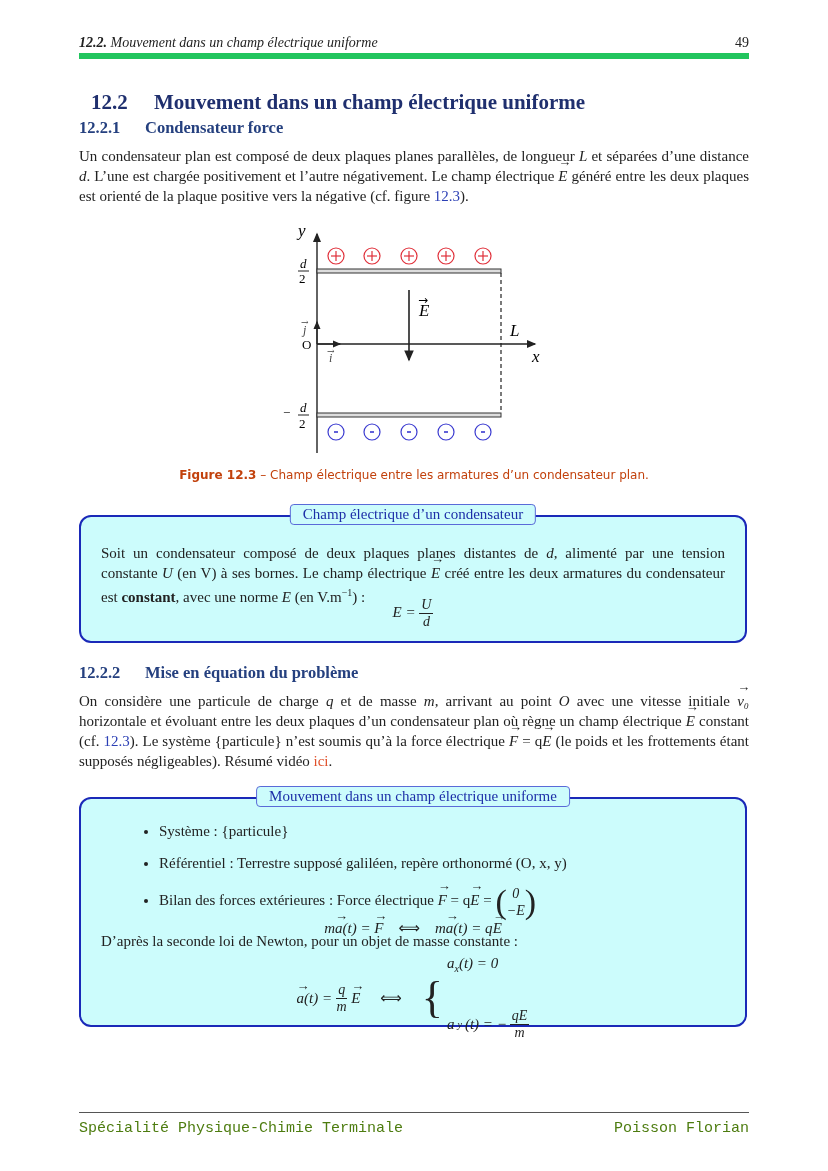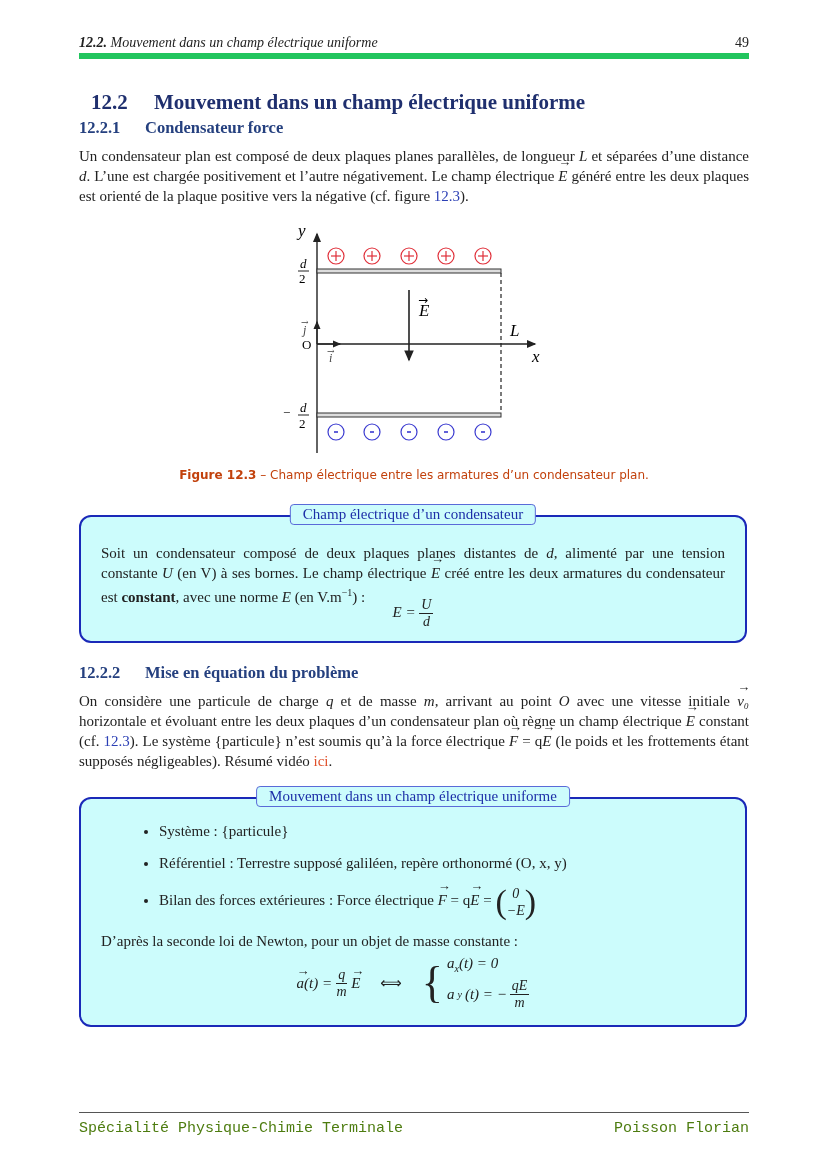--- a/index.html
+++ b/index.html
@@ -200,31 +200,36 @@
           <span style="display:inline-flex; flex-direction:column; text-align:center; font-size:14px; line-height:17px; font-style:italic;">
             <span>0</span>
               <span>−E</span>
           </span>
           <span style="font-size:34px; line-height:34px; font-weight:100;">)</span>
         </span>
       </li>
     </ul>
     <p style="margin-top:0;">D’après la seconde loi de Newton, pour un objet de masse constante :</p>
   </div>
+  <div class="eq" style="top:120px; font-size:15px;">
+    m<span class="vec">a</span>(t) = <span class="vec">F</span>
+    &nbsp;&nbsp;&nbsp;<span style="font-style:normal">⟺</span>&nbsp;&nbsp;&nbsp;
+    m<span class="vec">a</span>(t) = q<span class="vec">E</span>
+  </div>
   <div class="eq" style="top:156px; font-size:15px;">
     <span style="display:inline-flex; align-items:center; gap:4px;">
       <span><span class="vec">a</span>(t) =</span>
       <span class="frac">
           <span class="num">q</span>
           <span class="den">m</span>
         </span>
       <span class="vec">E</span>
       <span style="font-style:normal; margin:0 16px;">⟺</span>
       <span style="font-size:44px; font-style:normal; font-weight:100; line-height:44px;">{</span>
-      <span style="display:inline-flex; flex-direction:column; text-align:left;">
+      <span style="display:inline-flex; flex-direction:column; text-align:left;gap:30px;">
         <span>a<sub style="font-size:10px">x</sub>(t) = 0</span>
         <span style="display:inline-flex; align-items:center; gap:3px; margin-top:4px;font-style:italic;">a<sub style="font-size:10px">y</sub>(t) = −
           <span class="frac">
               <span class="num">qE</span>
               <span class="den">m</span>
             </span>
         </span>
       </span>
     </span>
   </div>

